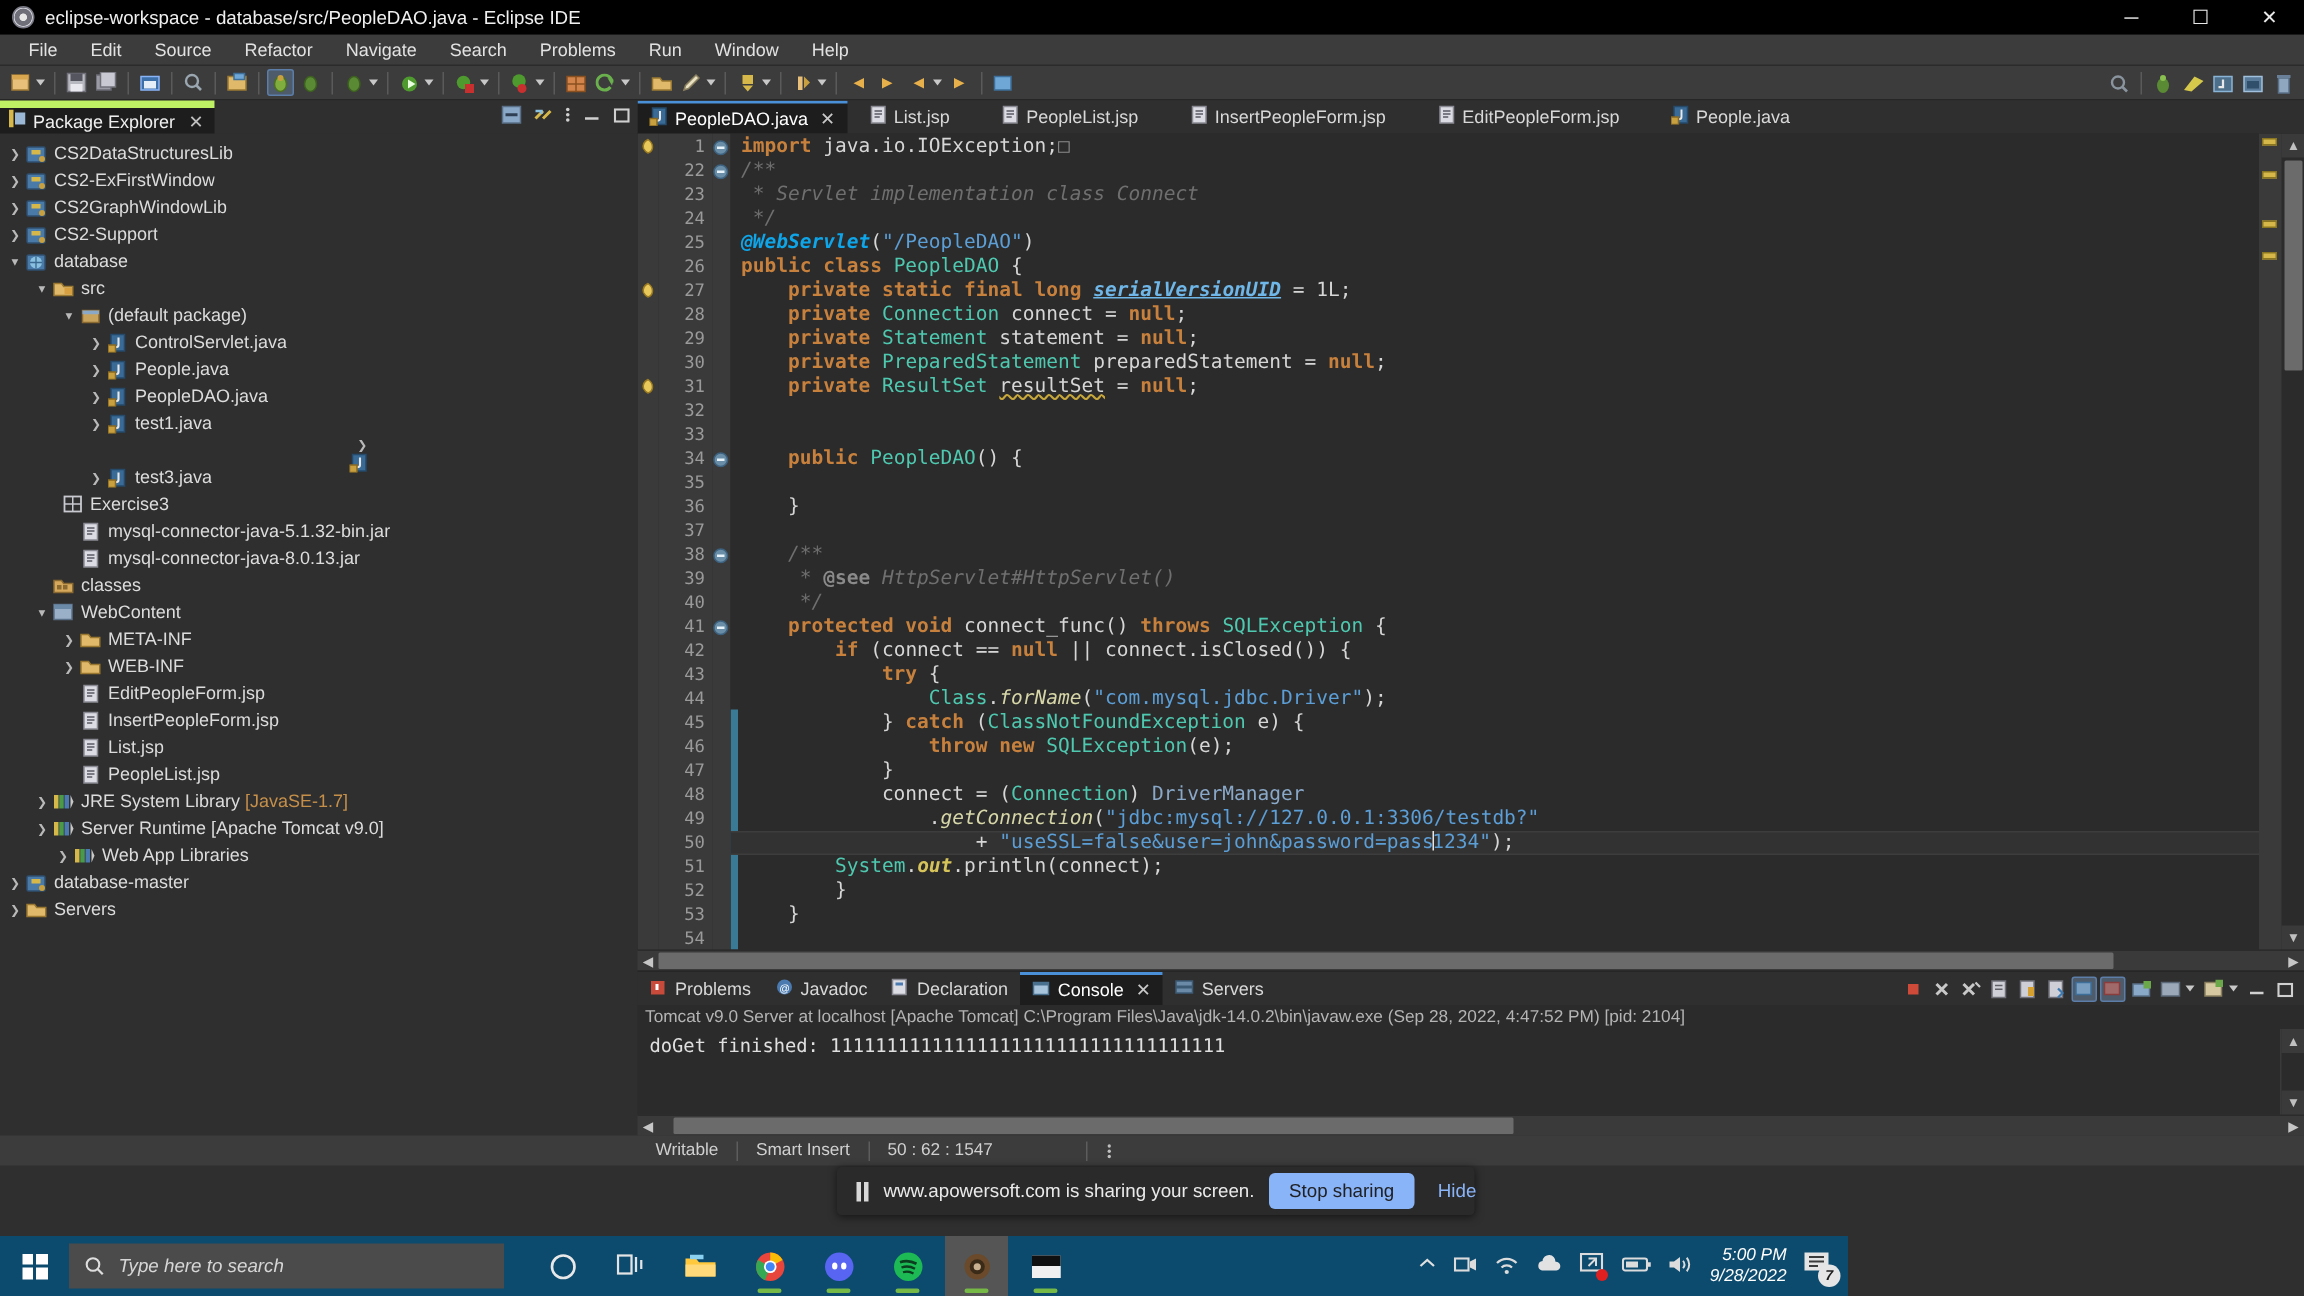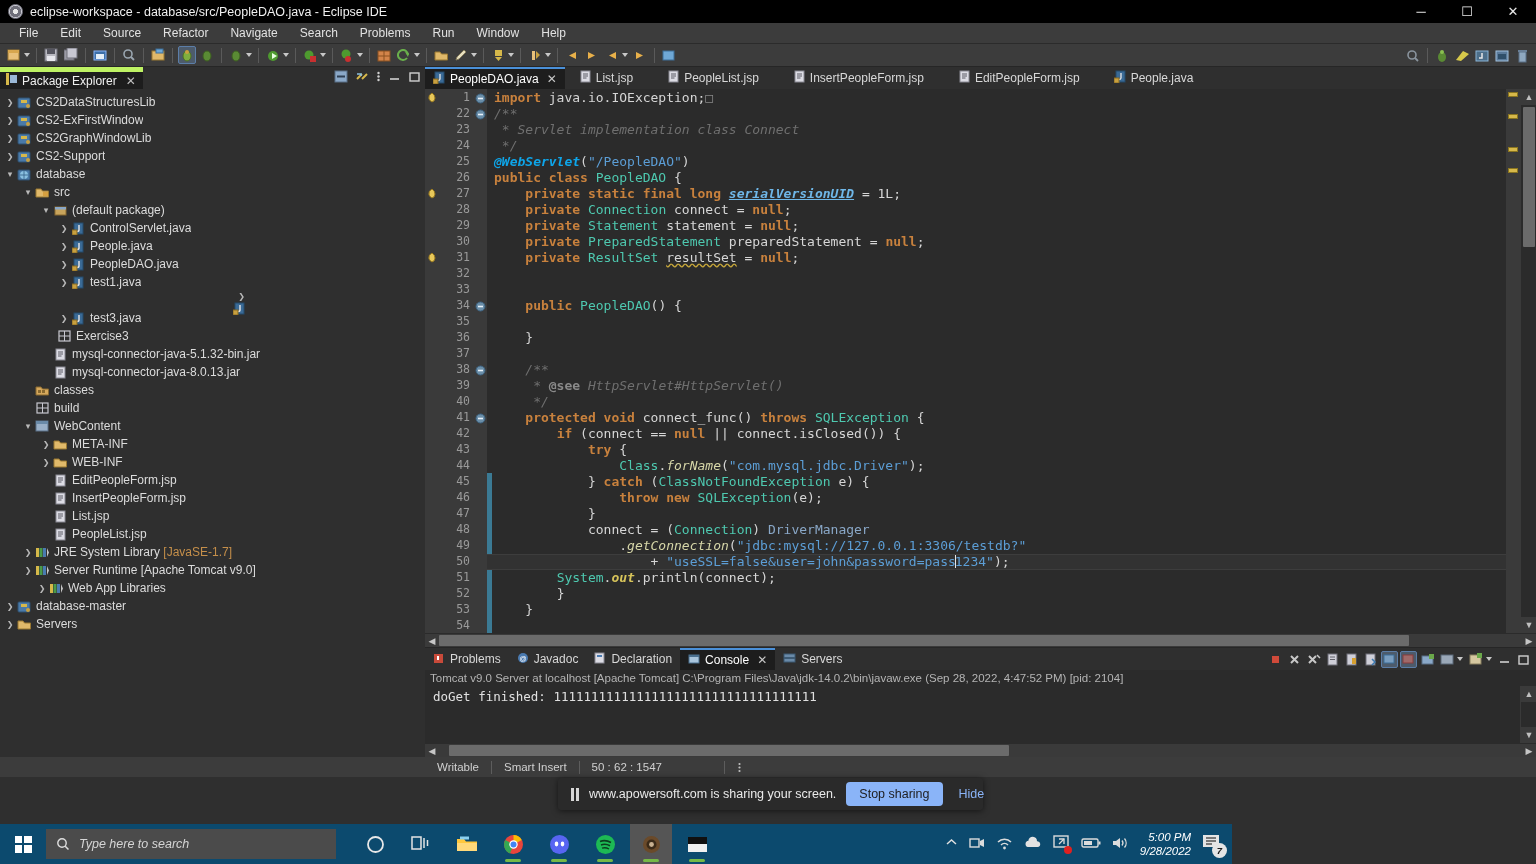--- a/index.html
+++ b/index.html
@@ -574,21 +574,21 @@
           <span class="arrow closed"></span>
           <span class="ico">
             <svg width="13" height="13">
               <rect x="2" y="1" width="9" height="11" fill="#3a6a96" stroke="#254a6a"></rect>
               <path d="M7 3 v5 q0 1.5 -2 1.5" fill="none" stroke="#e8e8e8" stroke-width="1.4"></path>
               <rect x="0" y="8" width="5" height="5" fill="#c8a040" stroke="#8a6a20"></rect>
             </svg>
           </span>
           <span class="lbl">test3.java</span>
         </div>
-        <div class="row" style="padding-left: 44px;">
+        <div class="row" style="padding-left: 28px;">
           <span class="arrow "></span>
           <span class="ico">
             <svg width="13" height="12">
               <rect x="1" y="1" width="11" height="10" fill="none" stroke="#c8c8d0" stroke-width="1.2"></rect>
               <line x1="6.5" y1="1" x2="6.5" y2="11" stroke="#c8c8d0"></line>
               <line x1="1" y1="6" x2="12" y2="6" stroke="#c8c8d0"></line>
             </svg>
           </span>
           <span class="lbl">Exercise3</span>
         </div>
@@ -619,31 +619,20 @@
         <div class="row" style="padding-left: 22px;">
           <span class="arrow "></span>
           <span class="ico">
             <svg width="15" height="13">
               <path d="M1 3 h5 l1.5 2 h6 v6 h-12.5z" fill="#d6a85c" stroke="#8a6a30"></path>
               <rect x="3" y="6" width="3" height="3" fill="#8a6a30"></rect>
               <rect x="7" y="6" width="3" height="3" fill="#8a6a30"></rect>
             </svg>
           </span>
           <span class="lbl">classes</span>
-        </div>
-        <div class="row" style="padding-left: 22px;">
-          <span class="arrow "></span>
-          <span class="ico">
-            <svg width="13" height="12">
-              <rect x="1" y="1" width="11" height="10" fill="none" stroke="#c8c8d0" stroke-width="1.2"></rect>
-              <line x1="6.5" y1="1" x2="6.5" y2="11" stroke="#c8c8d0"></line>
-              <line x1="1" y1="6" x2="12" y2="6" stroke="#c8c8d0"></line>
-            </svg>
-          </span>
-          <span class="lbl">build</span>
         </div>
         <div class="row" style="padding-left: 22px;">
           <span class="arrow open"></span>
           <span class="ico">
             <svg width="14" height="12">
               <rect x="1" y="1" width="12" height="10" fill="#9ab0c8" stroke="#5a7088"></rect>
               <rect x="1" y="1" width="12" height="3" fill="#6a8aa8"></rect>
             </svg>
           </span>
           <span class="lbl">WebContent</span>

